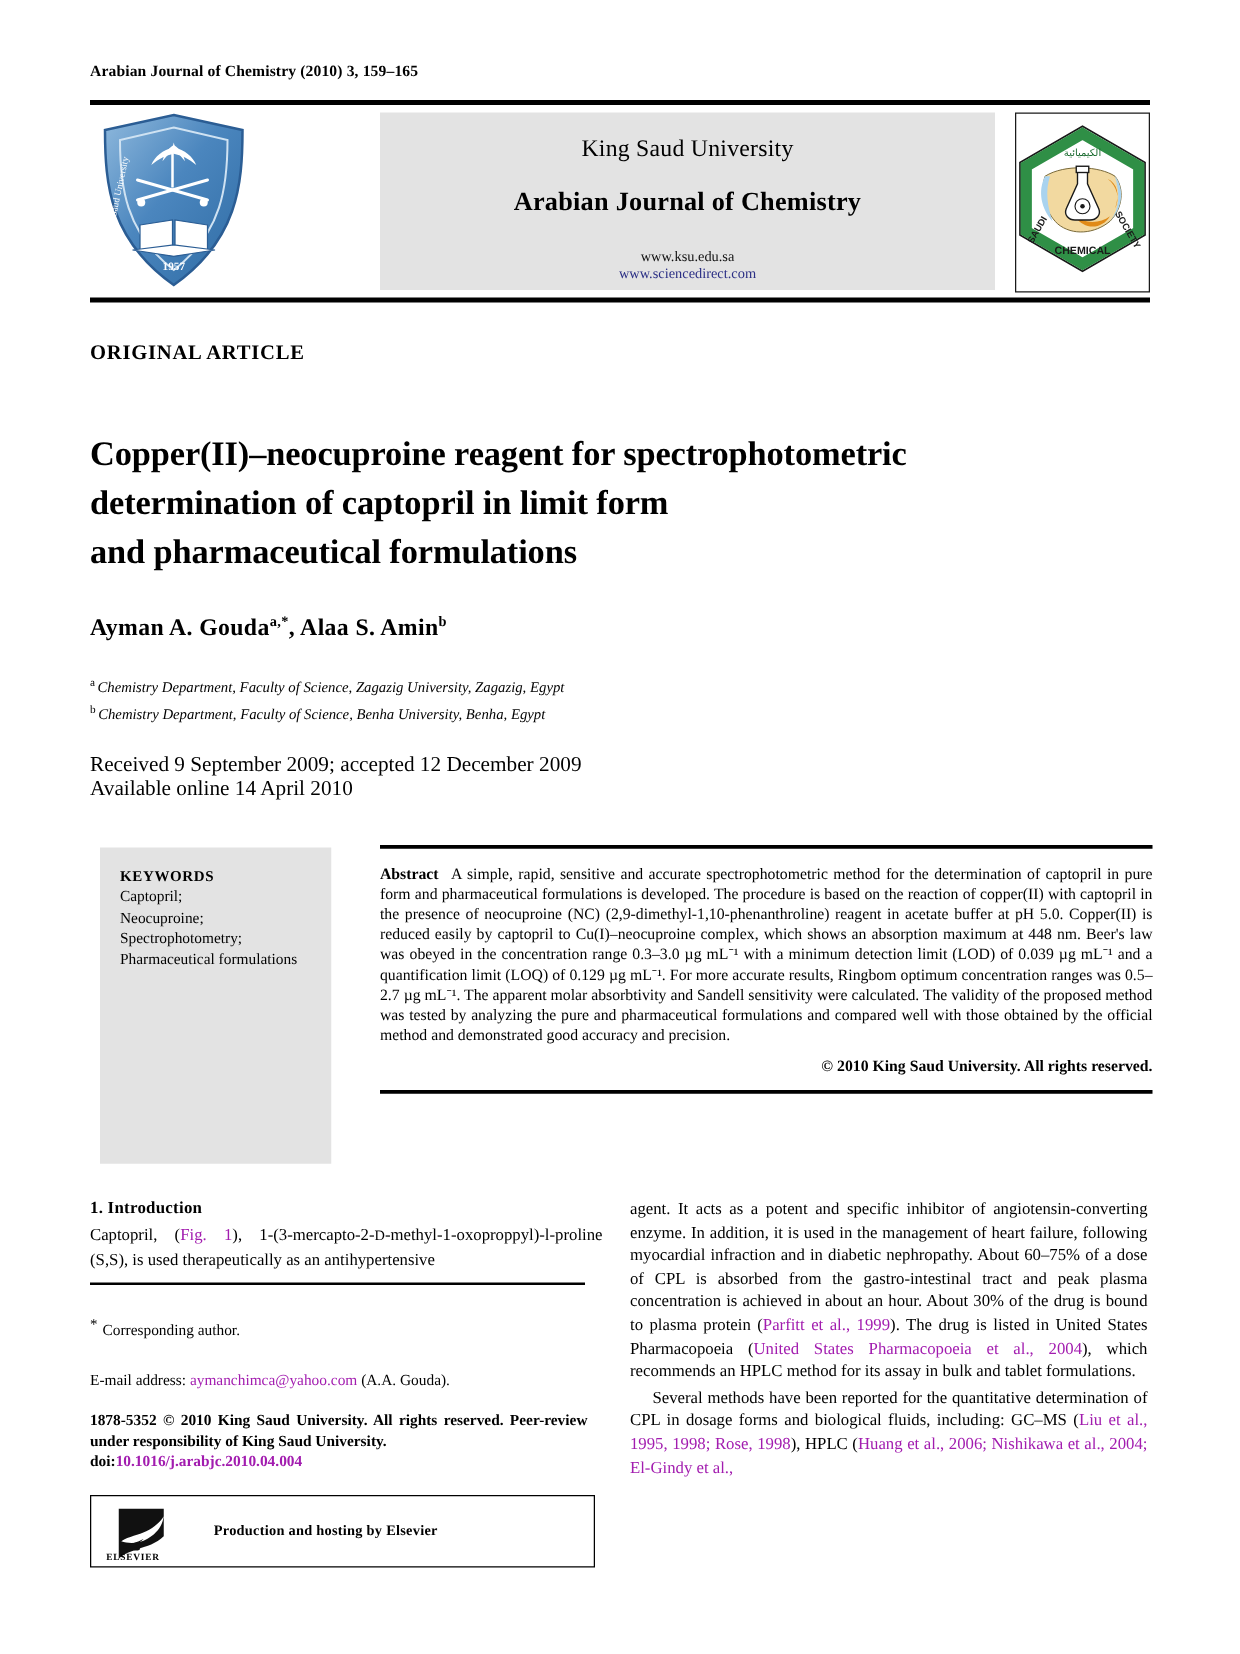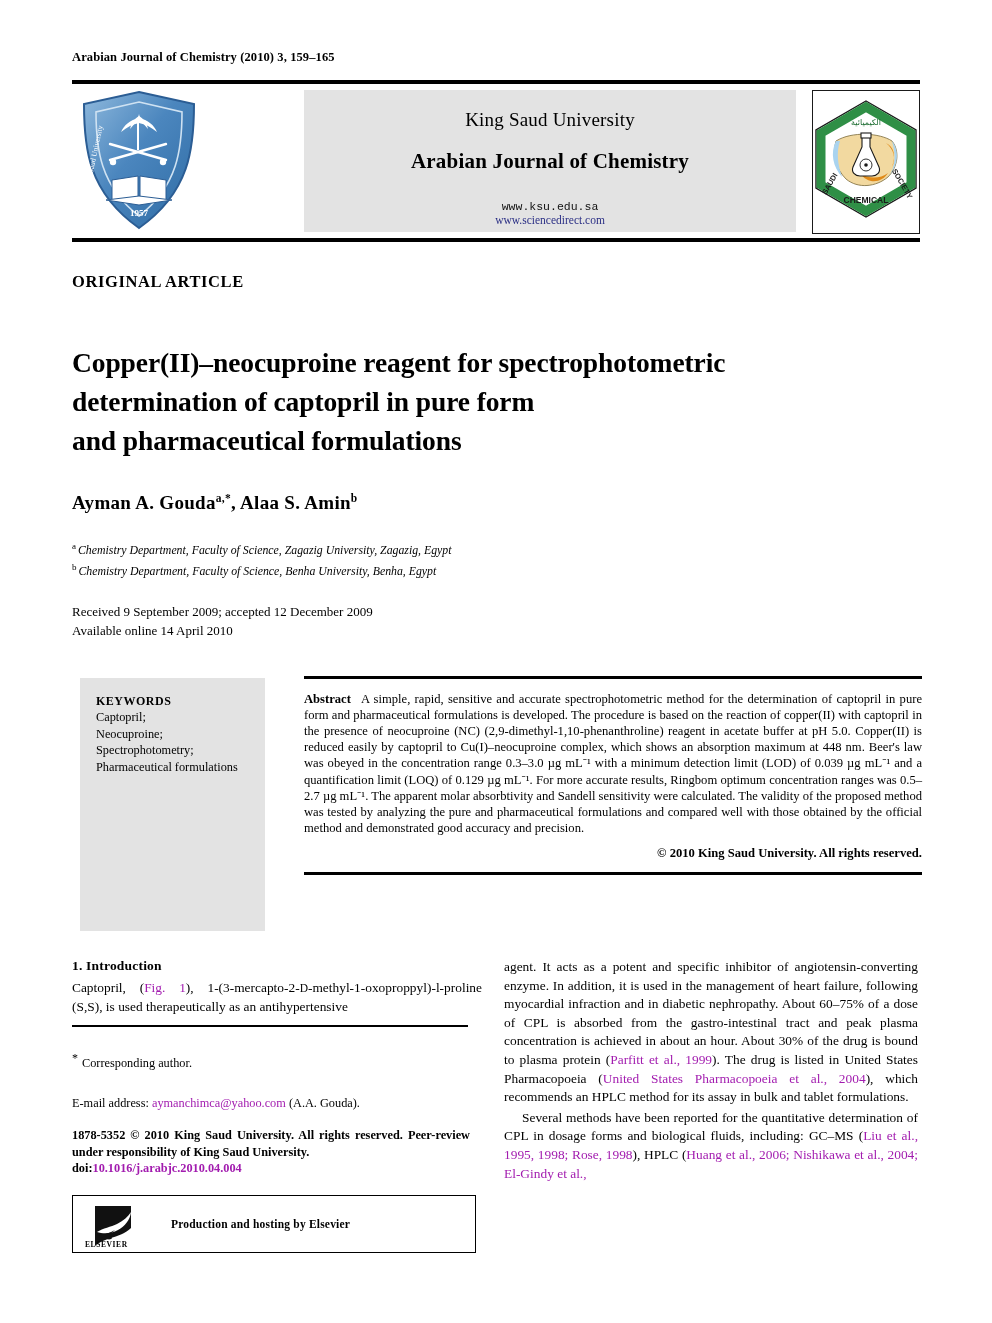--- a/index.html
+++ b/index.html
@@ -89,21 +89,20 @@
   .center-panel .journal {
     margin-top: 18px;
     font-size: 21px;
     font-weight: bold;
     letter-spacing: .2px;
   }
   .center-panel .url1 {
     margin-top: 26px;
     font-size: 11.5px;
     color: #111;
-    font-family: Liberation Mono, monospace;
   }
   .center-panel .url2 {
     margin-top: 1px;
     font-size: 11.5px;
     color: #2b2f85;
   }
 
   
   .article-type {
     position: absolute;
@@ -153,21 +152,21 @@
     font-style: normal;
     vertical-align: super;
     padding-right: 2px;
   }
 
   
   .dates {
     position: absolute;
     left: 0;
     top: 602px;
-    font-size: 13px;
+    font-size: 17px;
     line-height: 19px;
   }
 
   
   .kw-panel {
     position: absolute;
     left: 8px;
     top: 678px;
     width: 185px;
     height: 253px;
@@ -388,21 +387,21 @@
             <text x="0" y="44" font-family="'Liberation Sans',sans-serif" font-size="8.5" fill="#1a1a1a" text-anchor="middle" font-weight="bold">CHEMICAL</text>
           </g>
         </svg>
       </div>
     </div>
 
     <div class="article-type">ORIGINAL ARTICLE</div>
 
     <h1 class="title">
       <span class="ln">Copper(II)–neocuproine reagent for spectrophotometric</span>
-      <span class="ln">determination of captopril in pure form</span>
+      <span class="ln">determination of captopril in limit form</span>
       <span class="ln">and pharmaceutical formulations</span>
     </h1>
 
     <div class="authors">
       <span>Ayman A. Gouda</span><sup>a,*</sup><span>, Alaa S. Amin</span><sup>b</sup>
     </div>
 
     <div class="affils">
       <div>
         <sup>a</sup><span>Chemistry Department, Faculty of Science, Zagazig University, Zagazig, Egypt</span>

